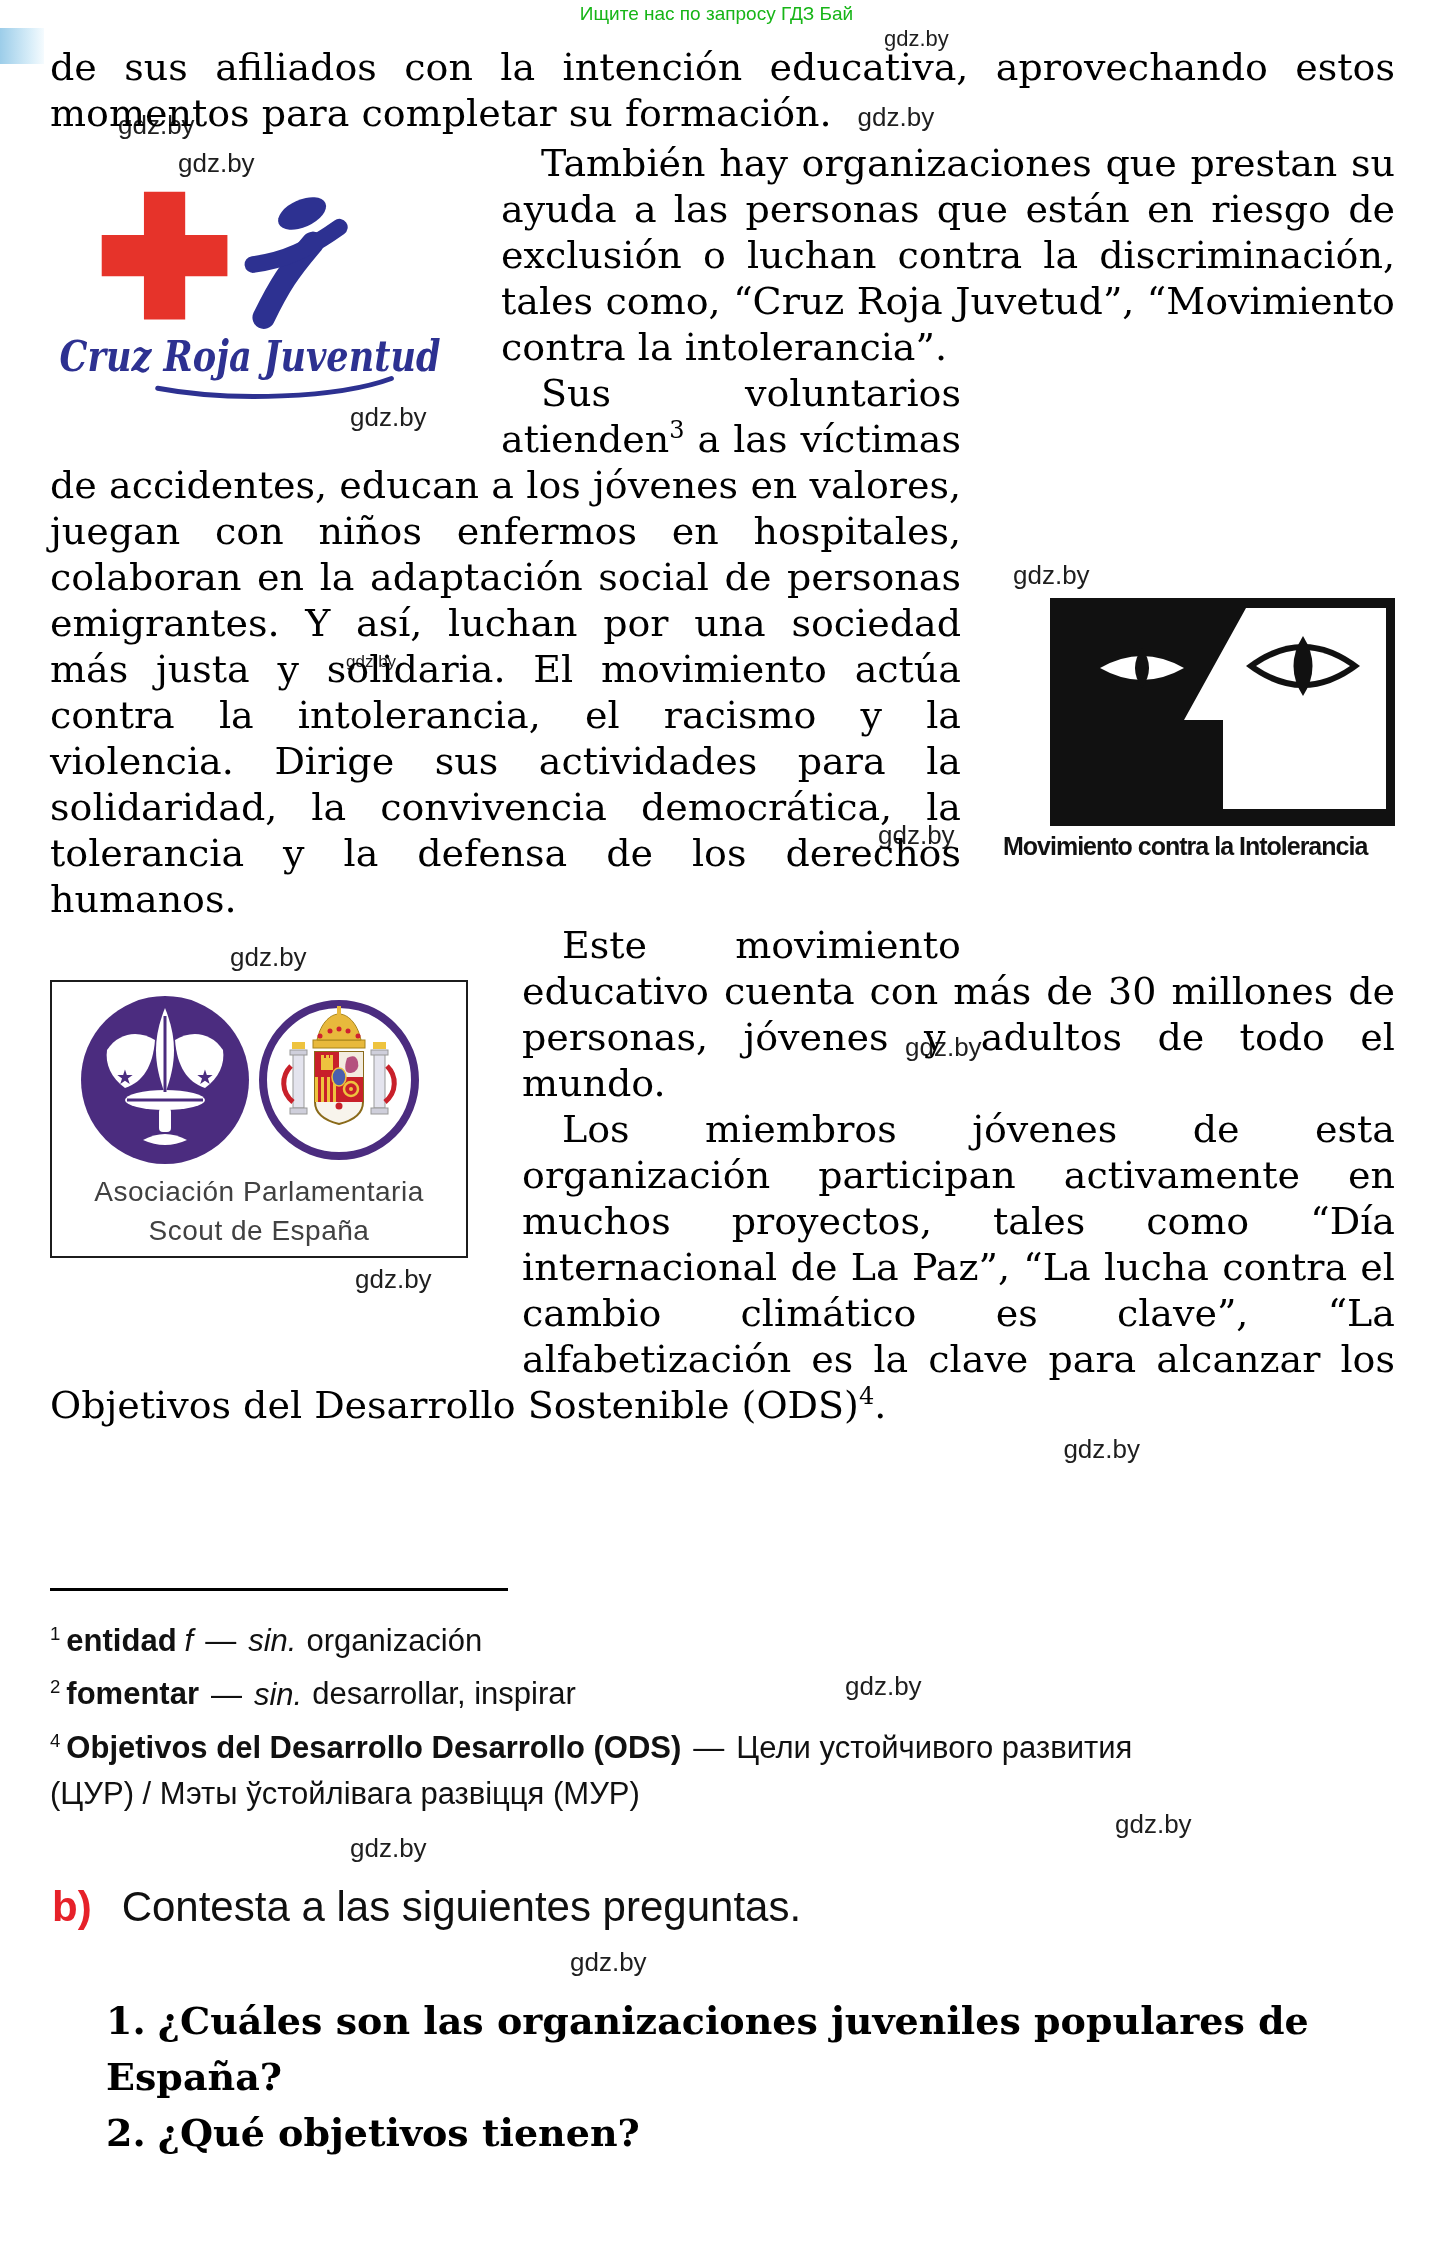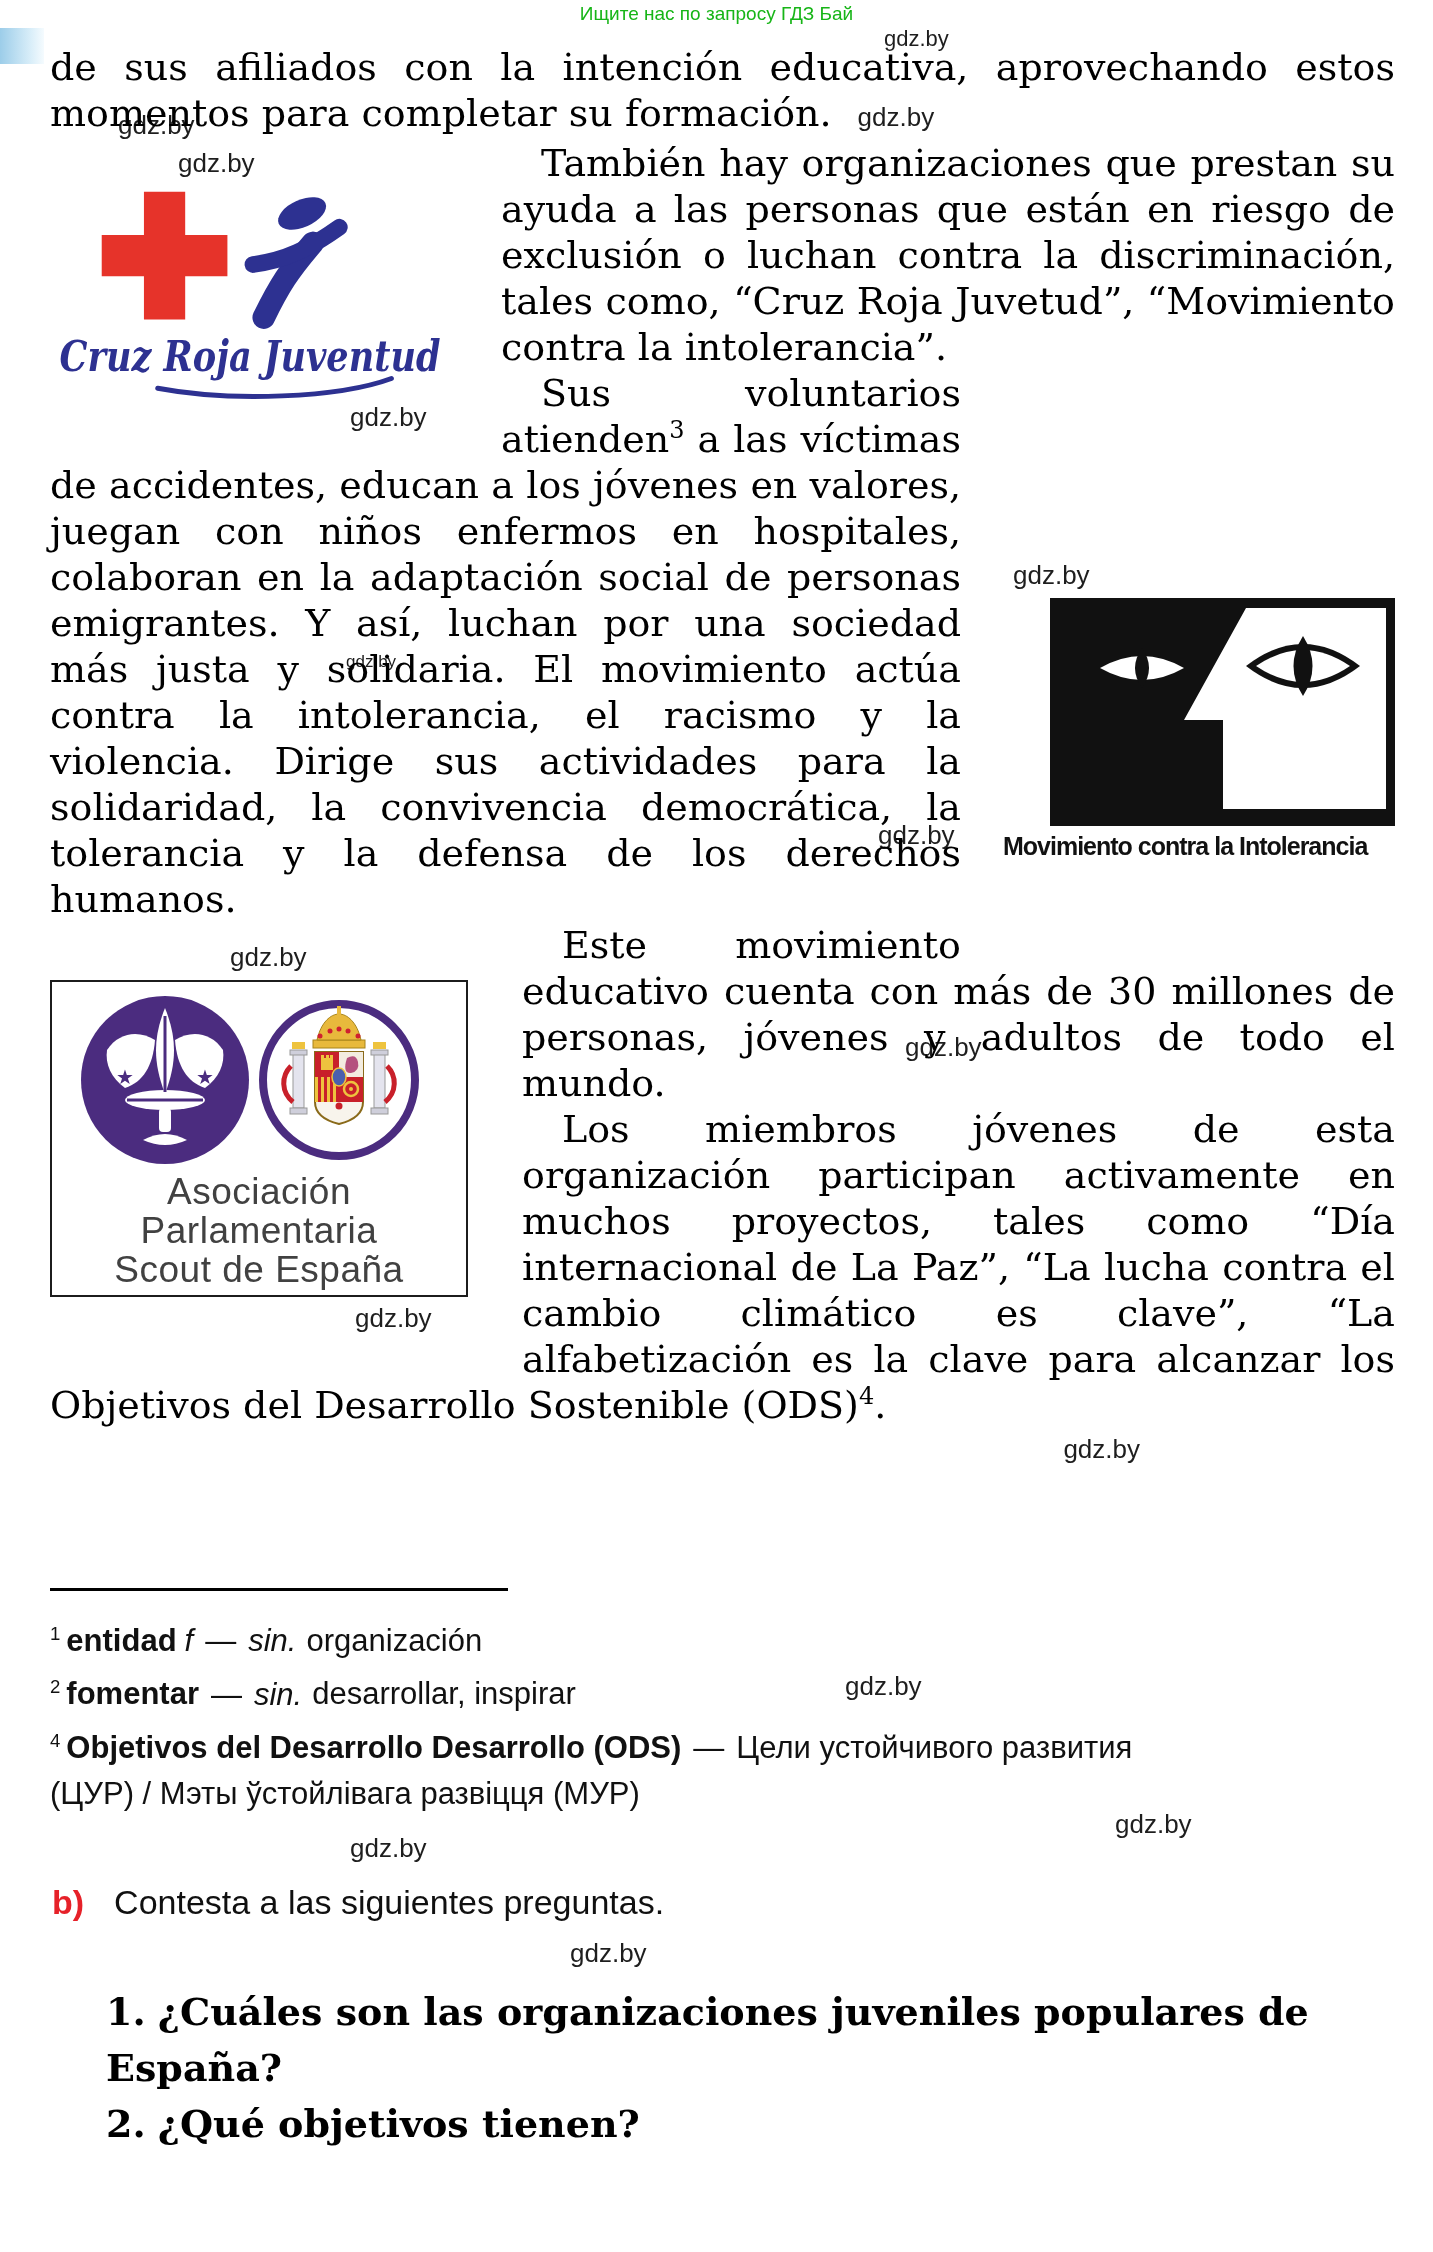--- a/index.html
+++ b/index.html
@@ -45,41 +45,41 @@
     font-family:"Liberation Sans","DejaVu Sans",sans-serif; font-weight:bold;
     font-size:25px; letter-spacing:-1px; white-space:nowrap; margin-top:6px; color:#111;
   }
   
   .logo3-block { float:left; width:418px; margin:20px 54px 40px 0; }
   .logo3-wm-top { padding-left:180px; height:38px; }
   .scout-box { border:2px solid #1c1c1c; background:#fff; padding:10px 8px 6px; width:398px; }
   .logo3-svg { display:block; width:380px; height:176px; margin:0 auto; }
   .scout-caption {
     text-align:center; font-family:"Liberation Sans","DejaVu Sans",sans-serif;
-    font-size:37px; line-height:39px; color:#414141; letter-spacing:0.5px; margin-top:4px;
+    font-size:28px; line-height:39px; color:#414141; letter-spacing:0.5px; margin-top:4px;
   }
   .logo3-wm-bottom { padding-left:305px; height:34px; margin-top:6px; }
   .sup { font-size:24px; vertical-align:14px; line-height:0; }
   .wm-ods-row { text-align:right; padding-right:255px; height:36px; margin-top:6px; }
   
   .fn-rule { clear:both; width:458px; border:none; border-top:3px solid #000; margin:118px 0 20px 0; }
   .footnotes {
     position:relative; font-family:"Liberation Sans","DejaVu Sans",sans-serif;
     font-size:31px; line-height:46px; color:#111;
   }
   .fn-num { vertical-align:super; font-size:60%; margin-right:6px; }
   .fn-term { font-weight:bold; }
   .fn-gender { font-style:italic; margin-left:8px; }
   .fn-dash { margin:0 12px; }
   .fn-sin { font-style:italic; margin-right:10px; }
   .fn-wm-a { position:absolute; left:795px; top:52px; }
   .fn-wm-b { position:absolute; left:1065px; top:190px; }
   .wm-gap-row { padding-left:300px; height:36px; margin:16px 0 10px; }
   
-  .task-row { font-family:"Liberation Sans","DejaVu Sans",sans-serif; font-size:34px; margin-top:14px; color:#101010; }
+  .task-row { font-family:"Liberation Sans","DejaVu Sans",sans-serif; font-size:42px; margin-top:14px; color:#101010; }
   .task-letter { color:#e62129; font-weight:bold; margin:0 30px 0 2px; }
   .wm-task-row { padding-left:520px; height:36px; margin:16px 0 4px; }
   
   .questions { padding-left:56px; margin-top:10px;font-weight:bold; }
   .question { font-size:38px; line-height:56px; }
   .q-num { margin-right:12px; }
 </style>
 </head>
 <body>
 

